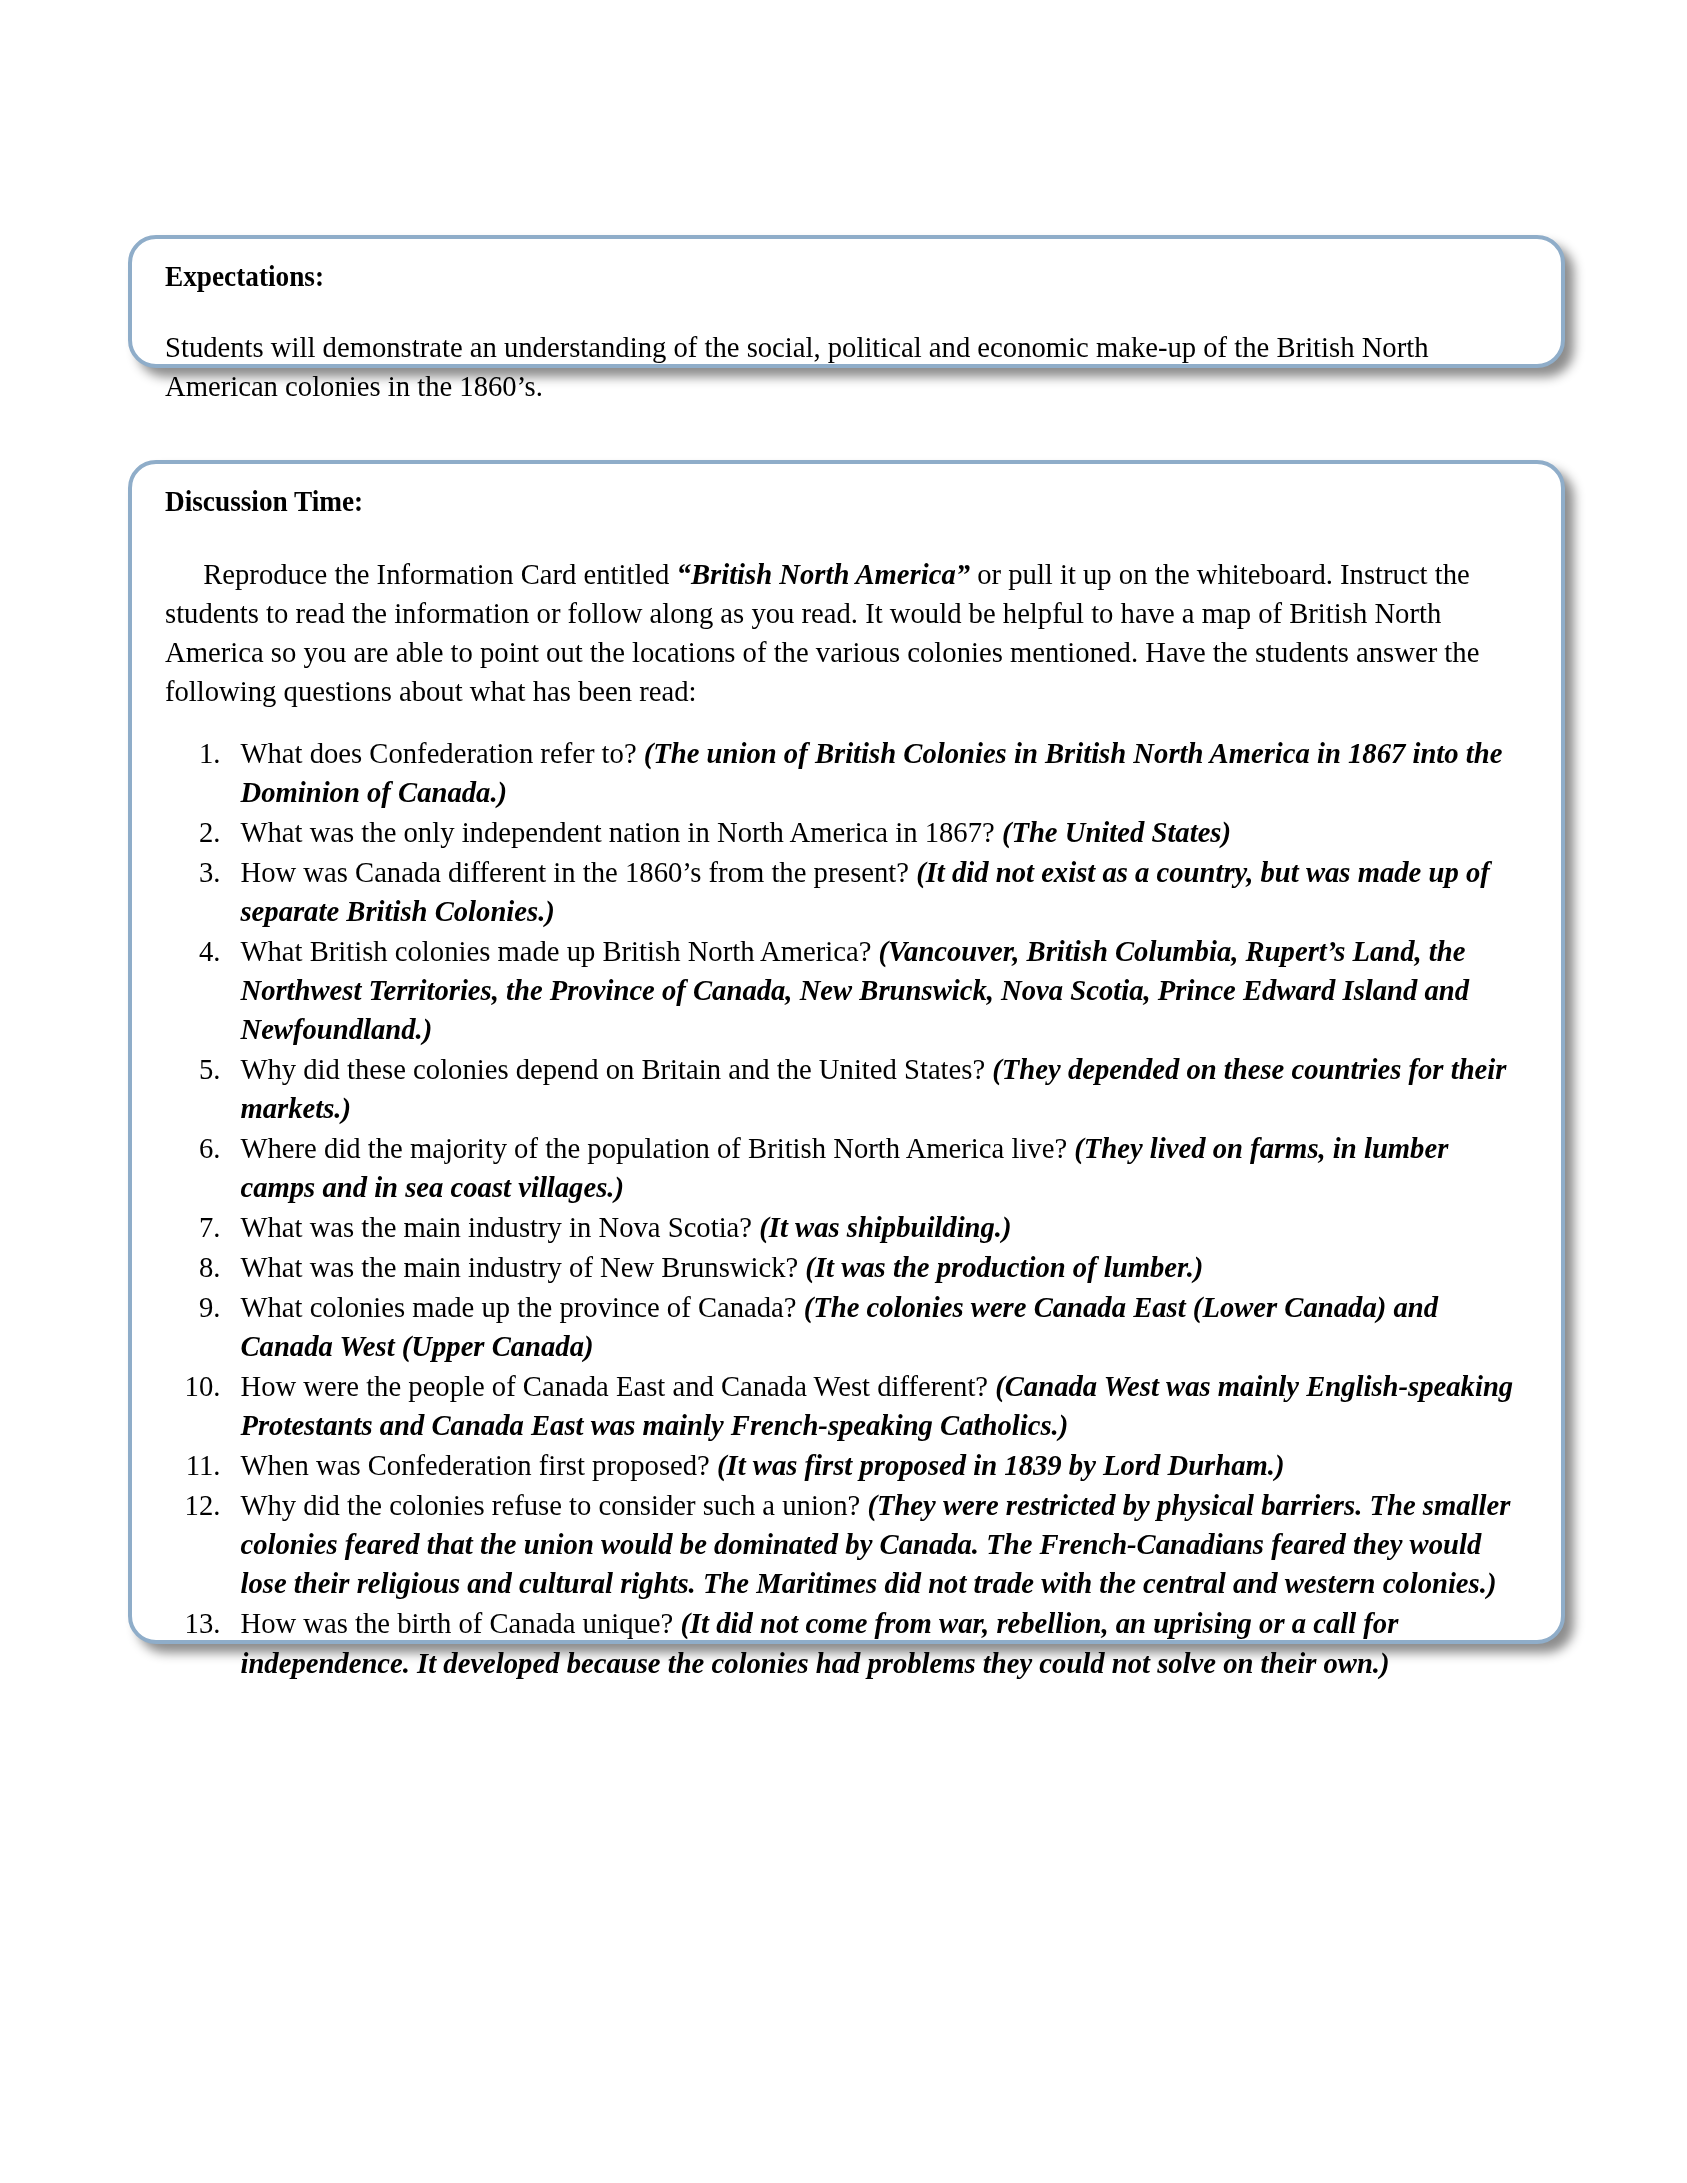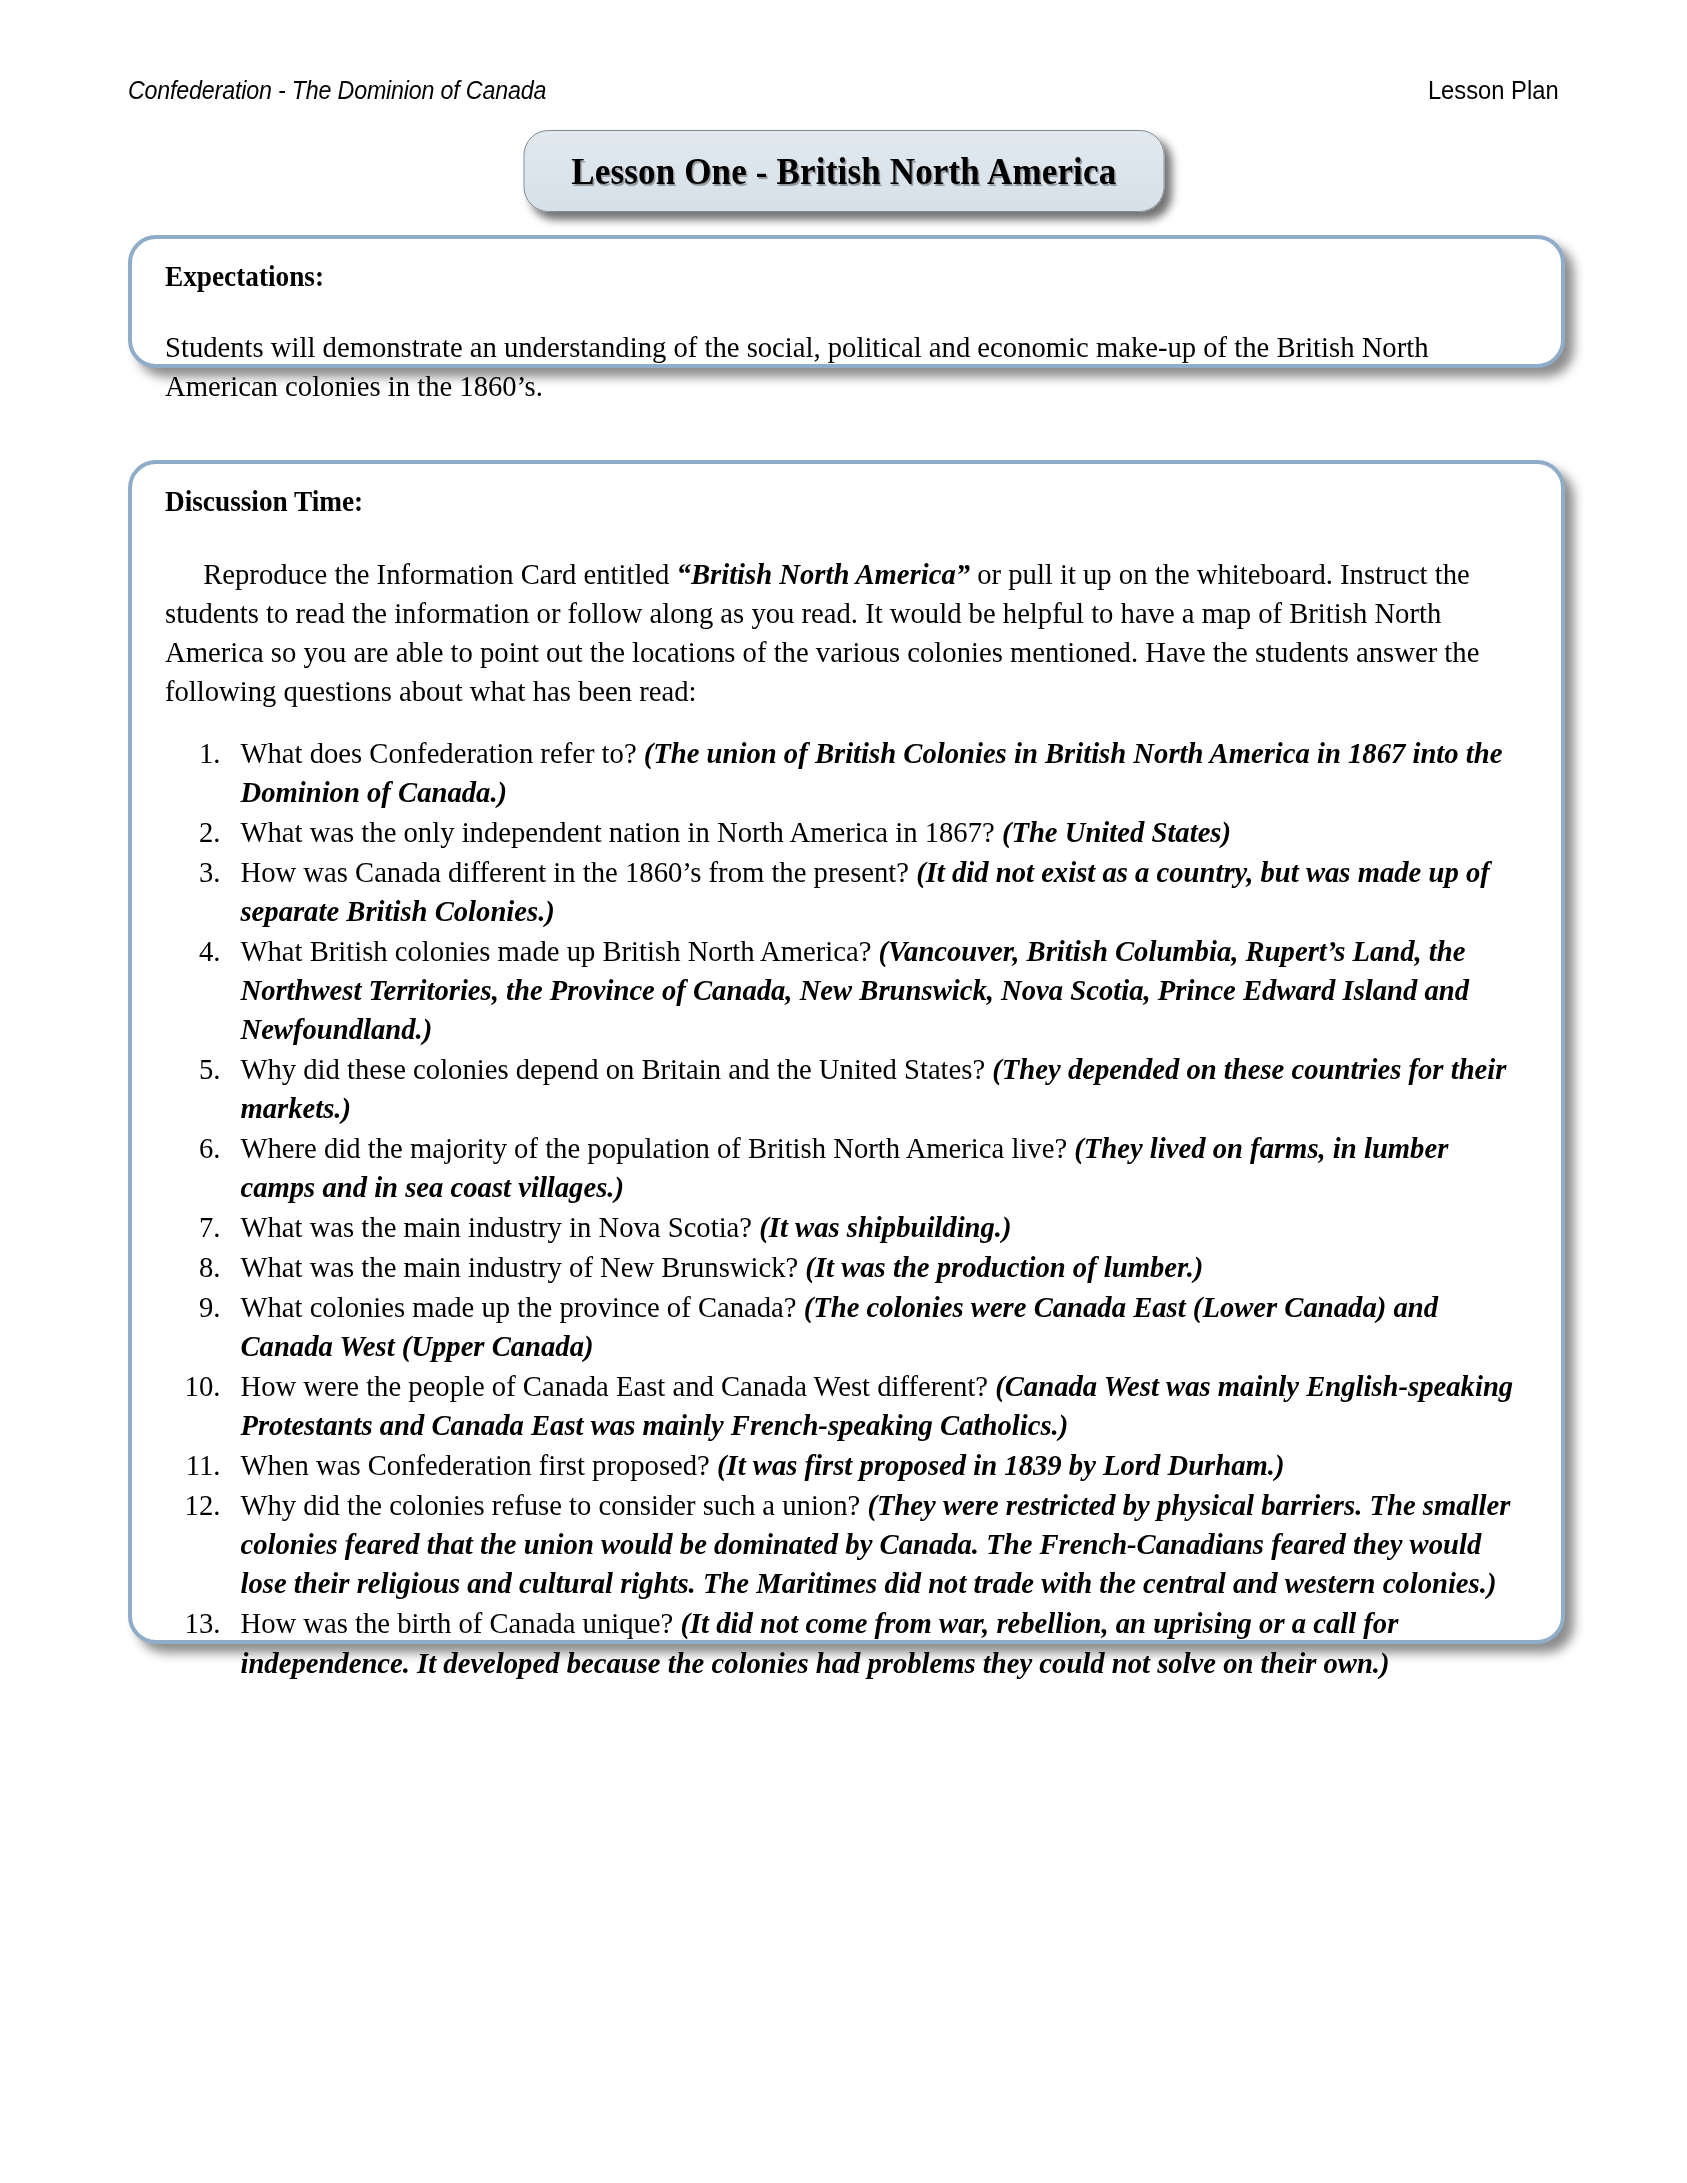--- a/index.html
+++ b/index.html
@@ -199,28 +199,21 @@
     height: 44px;
     position: relative;
     top: 3.3px;
   }
 </style>
 </head>
 <body>
 
 <div class="page">
 
-  <div class="runhead">
-    <div class="runhead-left">Confederation - The Dominion of Canada</div>
-    <div class="runhead-right">Lesson Plan</div>
-  </div>
-
-  <div class="title-banner">
-    <div class="title-banner-text">Lesson One - British North America</div>
-  </div>
+
 
   <div class="box" id="expectations-box">
     <div class="box-heading">Expectations:</div>
     <p class="body-text" id="expectations-text">Students will demonstrate an understanding of the social, political and economic make-up of the British North American colonies in the 1860’s.</p>
   </div>
 
   <div class="box" id="discussion-box">
     <div class="box-heading">Discussion Time:</div>
 
     <p class="body-text" id="discussion-intro">

